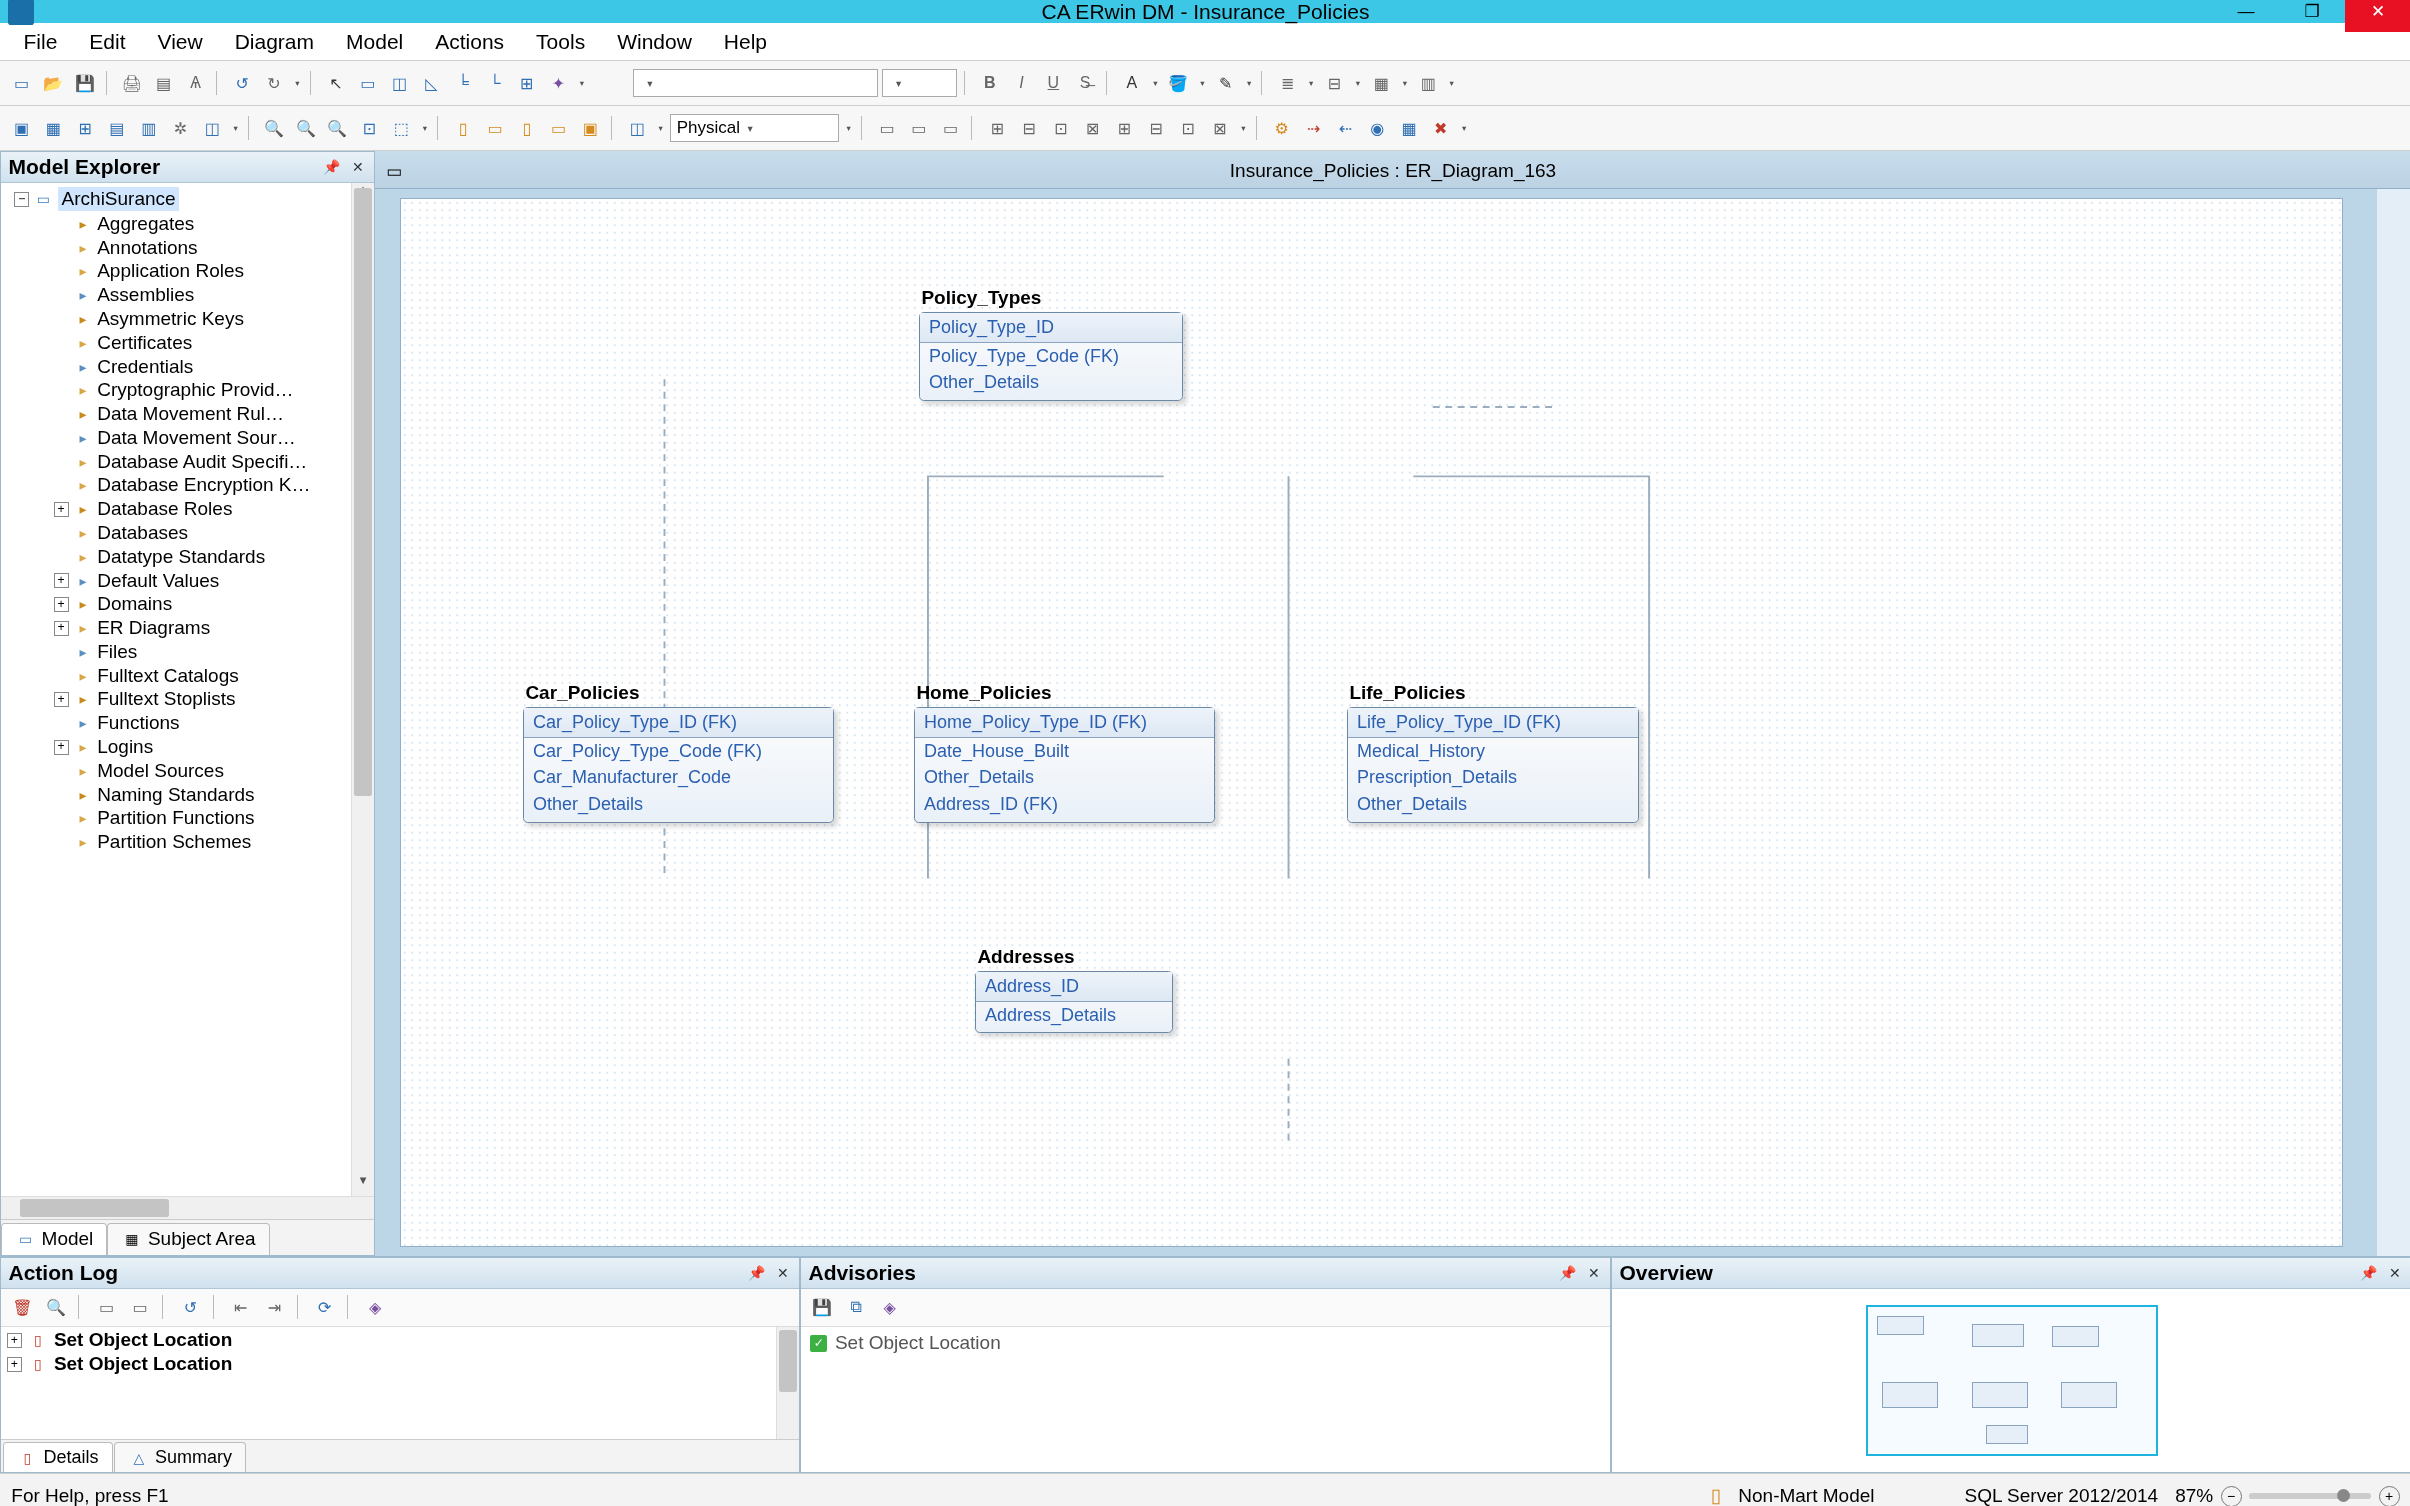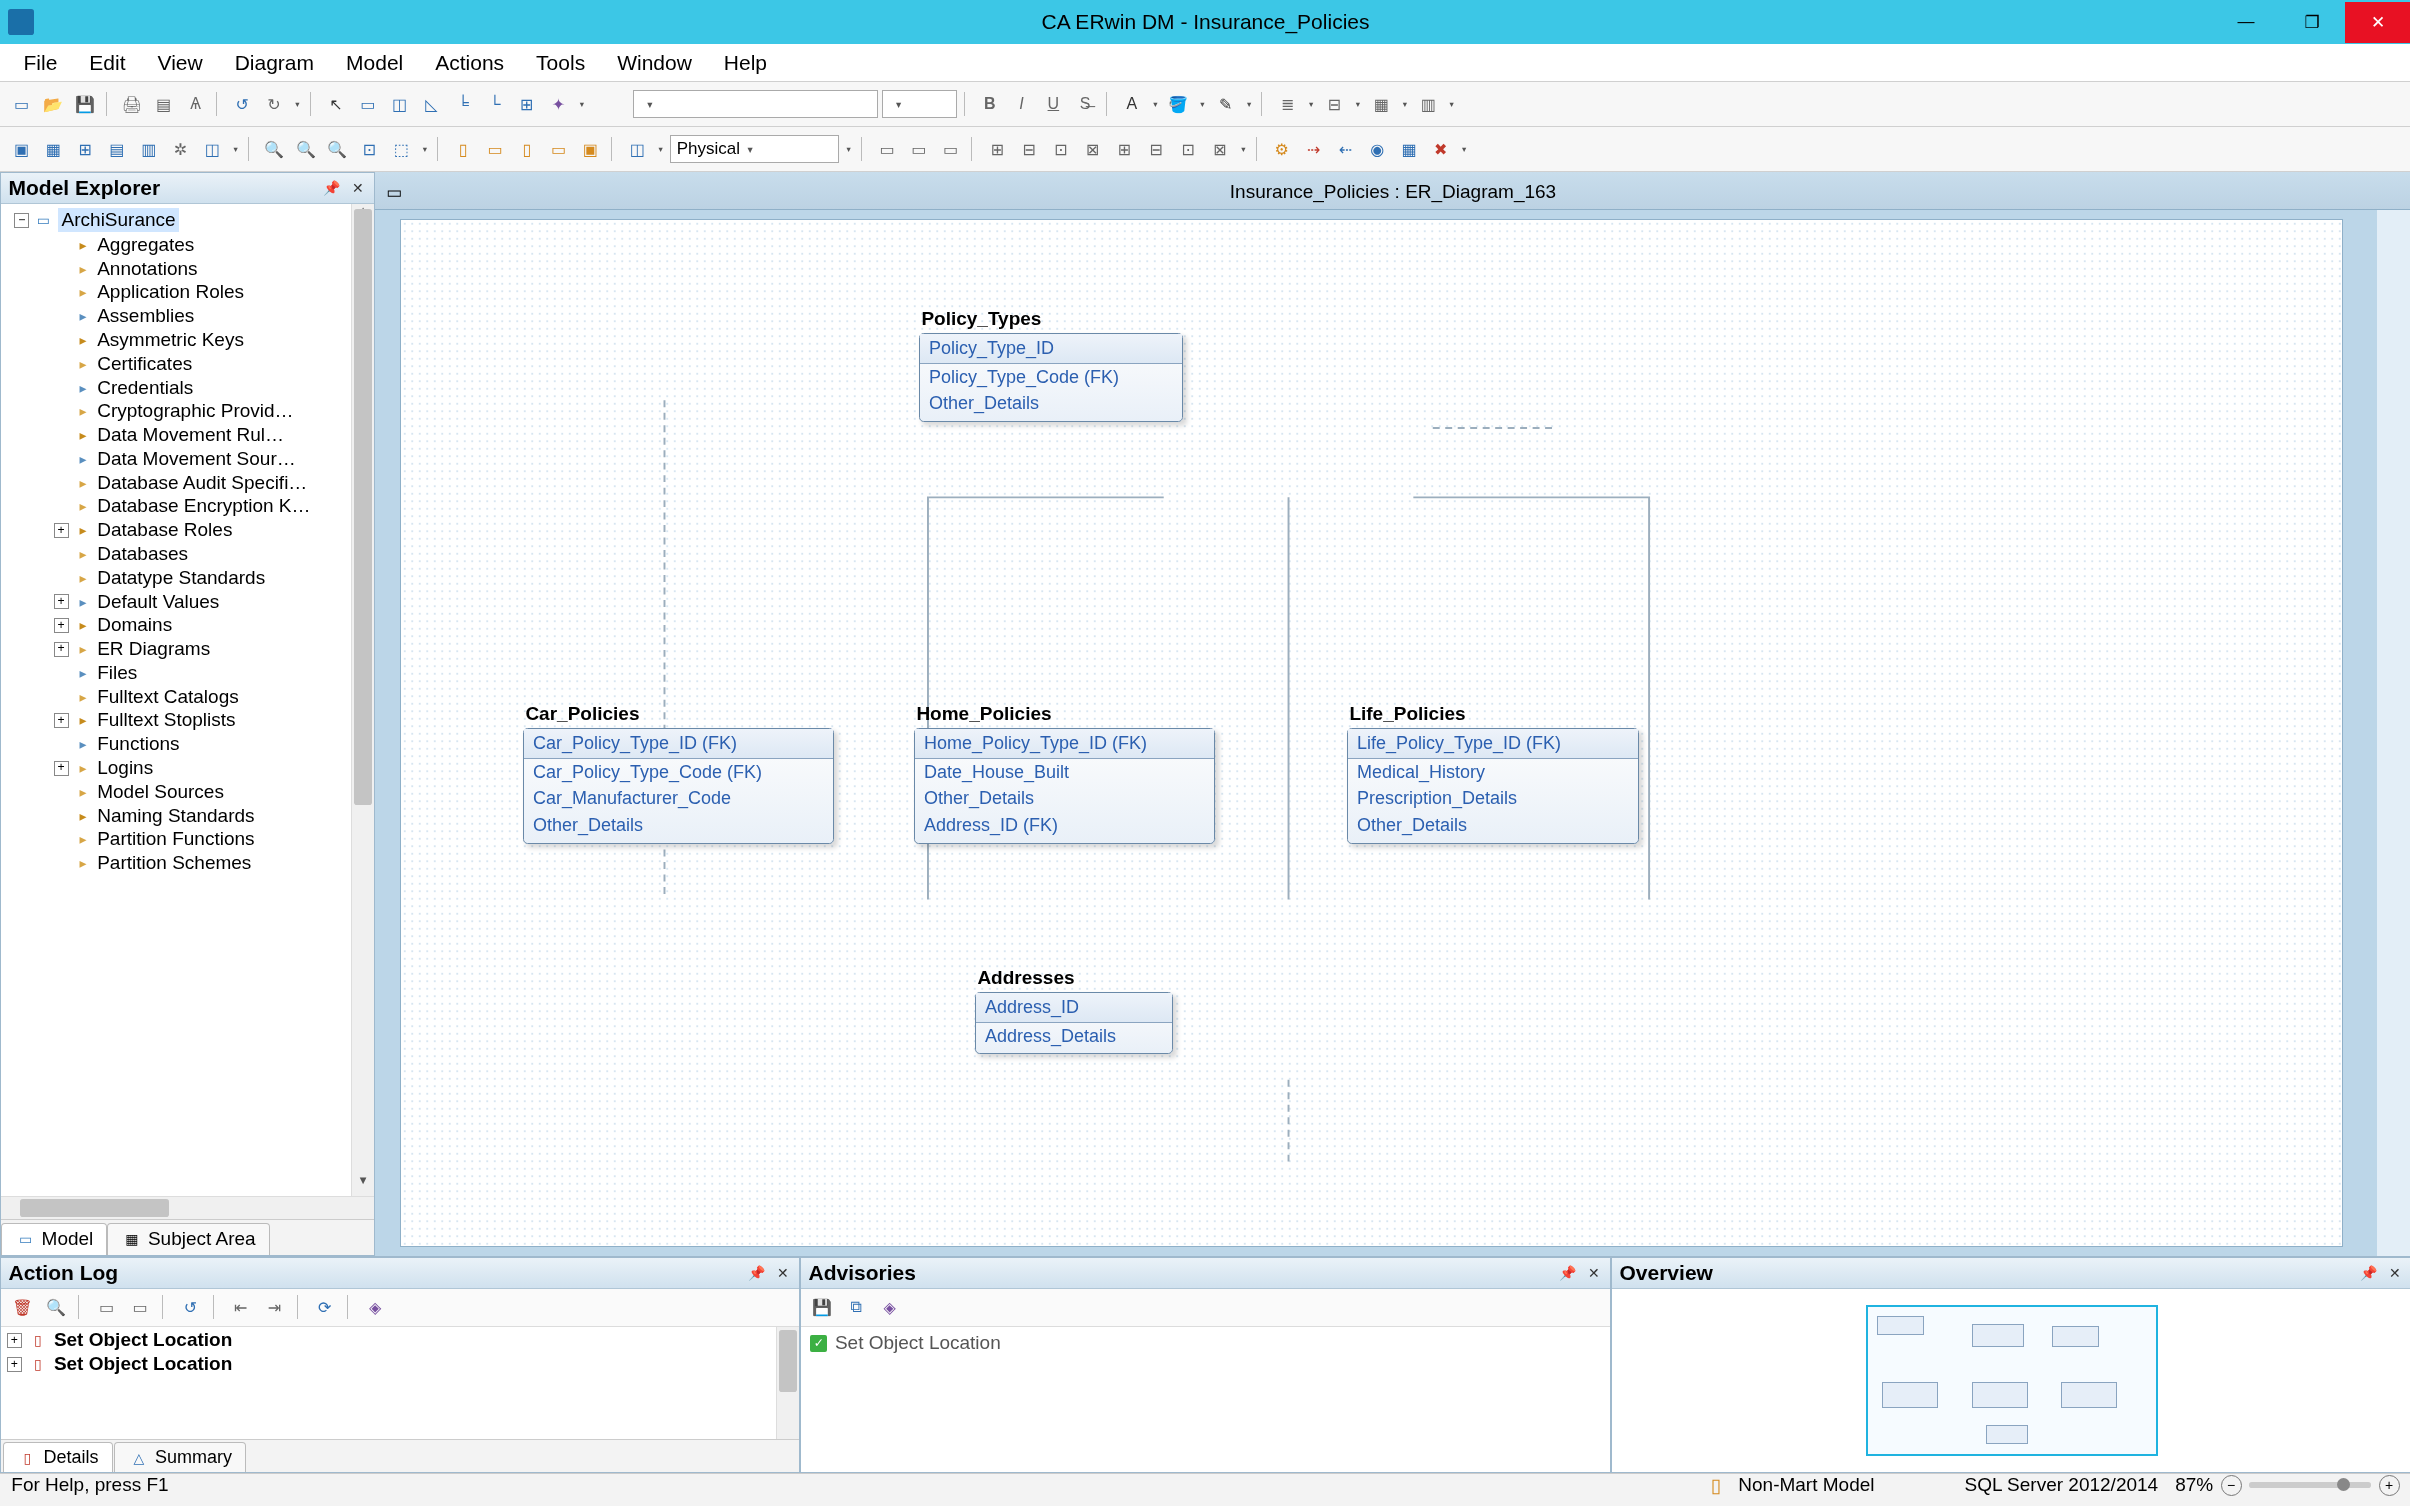--- a/index.html
+++ b/index.html
@@ -12,21 +12,21 @@
   height: 1507px;
   overflow: hidden;
   display: flex;
   flex-direction: column;
   transform-origin: top left;
 }
 
 
 .titlebar {
   background: #3cc7e6;
-  height: 44px;
+  height: 23px;
   display: flex;
   align-items: center;
   padding: 0 0 0 7.5px;
   color: #000;
   font-size: 21px;
   position: relative;
   justify-content: space-between;
 }
 .titlebar .logo { width: 26px; height: 26px; background:#1a6fa8; border-radius:2.8px; margin-right:9.4px; position:relative;}
 .titlebar .title { position:absolute; left:50%; transform:translateX(-50%); }
@@ -225,21 +225,21 @@
 .overview-thumb {
   border:2.8px solid #1fb3e0;
   width: 292px; height: 151px; background:#f6fbff; position:relative;
 }
 .overview-thumb .mini {
   position:absolute; border:0.9px solid #8aa4c0; background:#e6eef8;
 }
 
 .statusbar {
   height:34px; background:#f3f3f3; border-top:0.9px solid #ccc;
-  display:flex; align-items:flex-start; padding:0 11.3px; font-size:19px; gap:17px;
+  display:flex; align-items:flex-end; padding:0 11.3px; font-size:19px; gap:17px;
 }
 .statusbar .spacer { flex:1; }
 .zoom { display:flex; align-items:center; gap:7.5px; }
 .zoom .slider { width:122px; height:5.6px; background:#ccc; position:relative; border-radius:2.8px;}
 .zoom .slider .knob { position:absolute; top:-4.7px; left:72%; width:13px; height:13px; background:#888; border-radius:50%;}
 .zoom .circ { width:21px; height:21px; border:0.9px solid #777; border-radius:50%; display:flex; align-items:center; justify-content:center; font-size:14px;}
 
 
 .g-blue{color:#2f6fb3;} .g-orange{color:#d58a1e;} .g-red{color:#c0392b;} .g-gray{color:#666;} .g-purple{color:#7850a0;}
 

